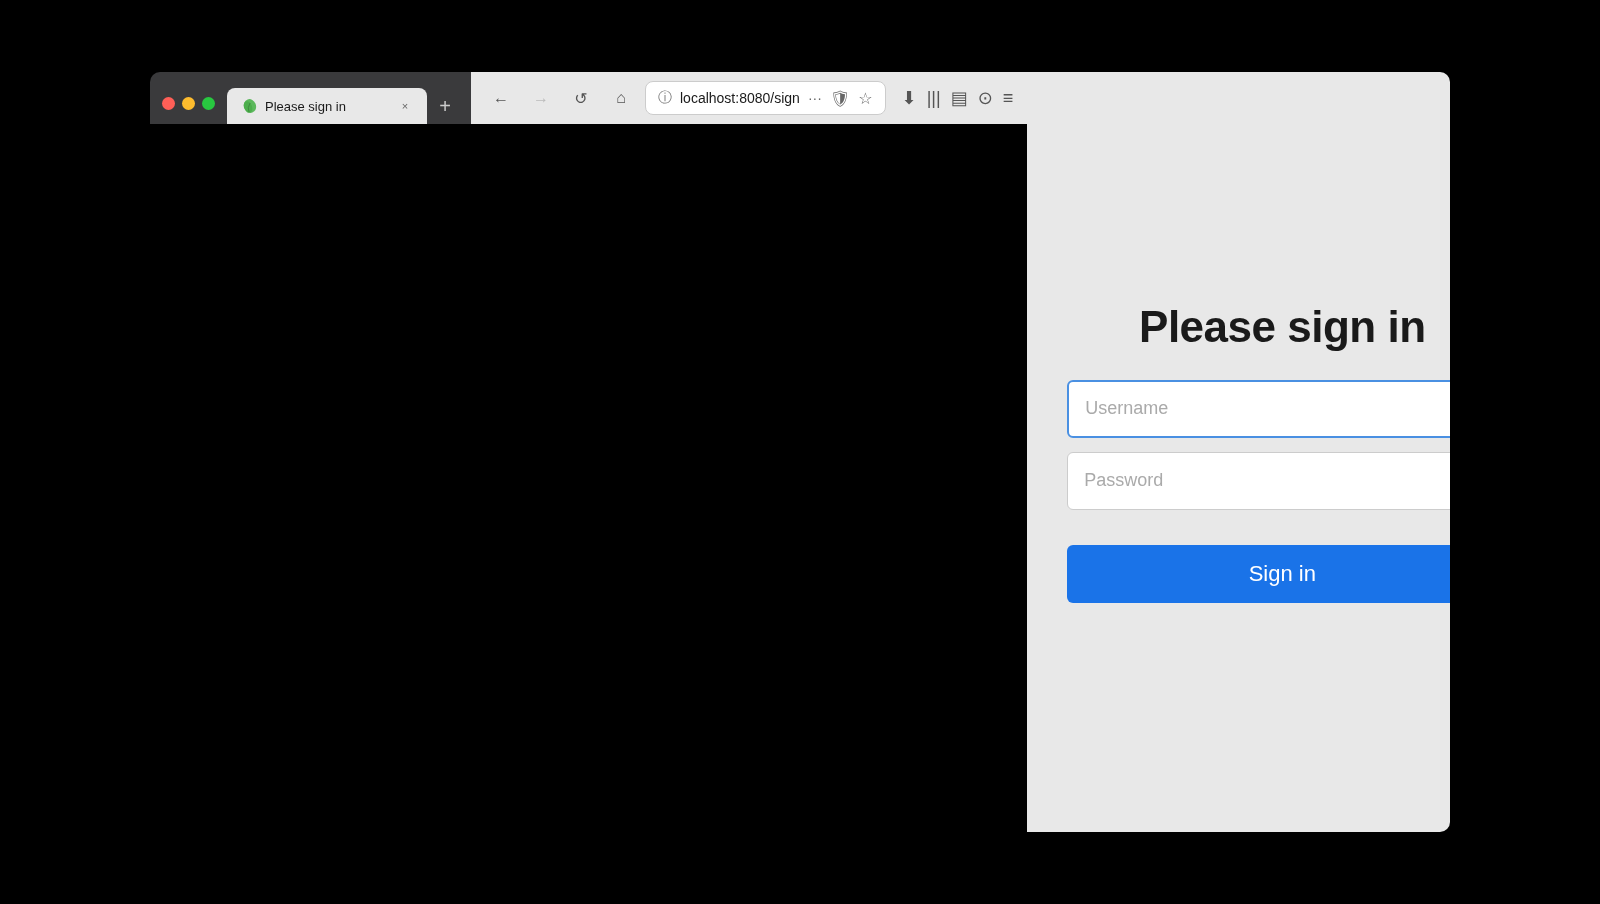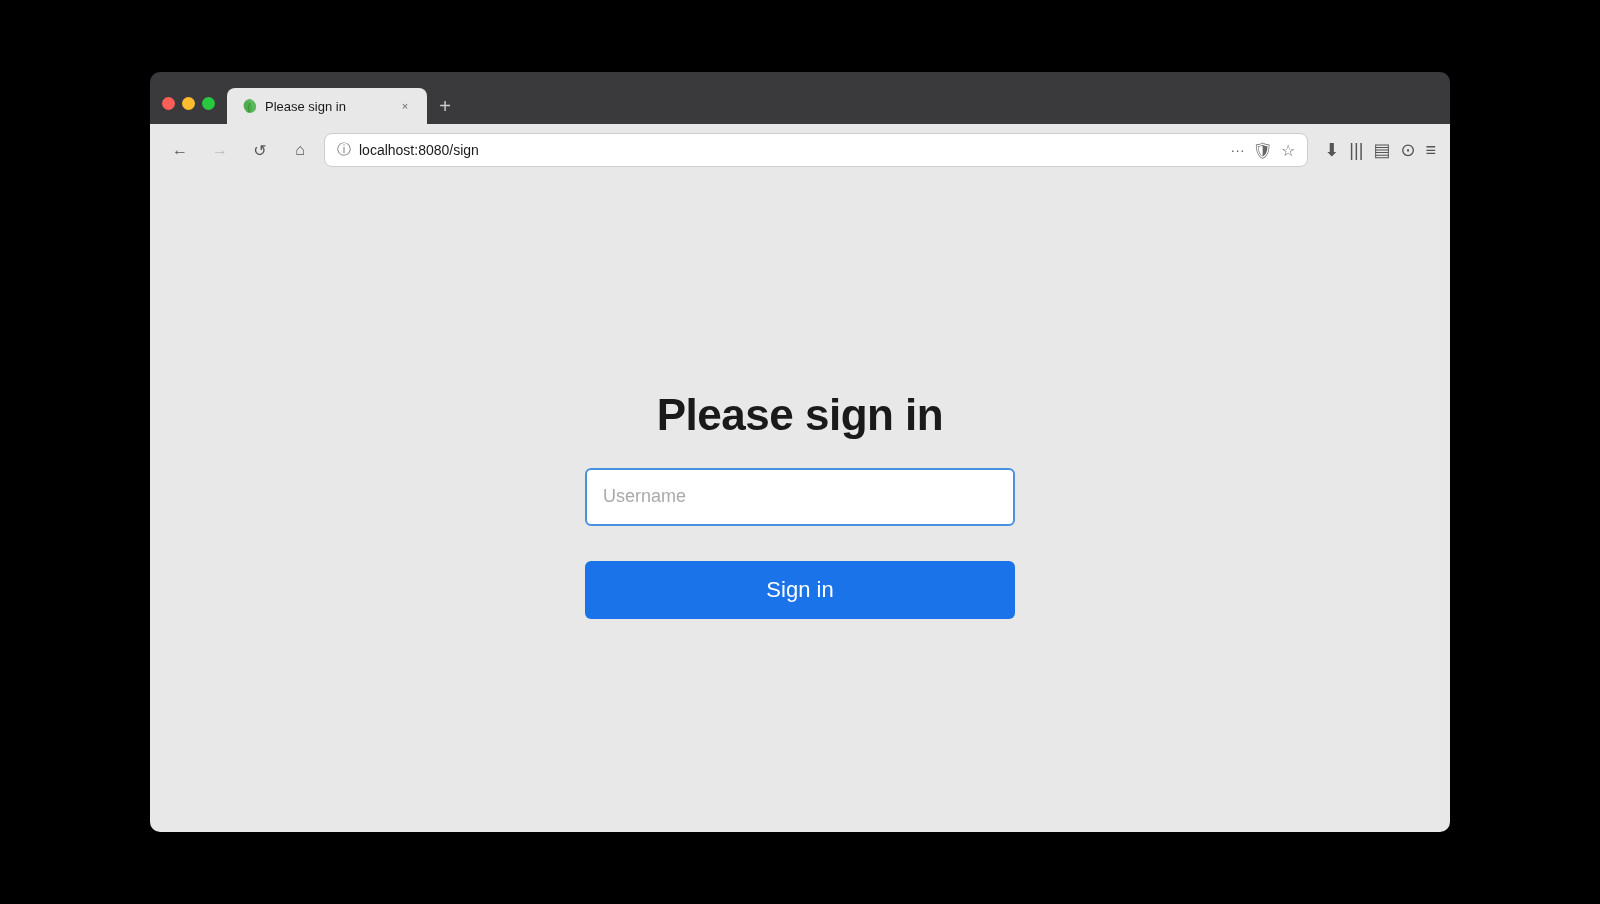--- a/index.html
+++ b/index.html
@@ -12,21 +12,21 @@
       min-height: 100vh;
       font-family: -apple-system, BlinkMacSystemFont, 'Segoe UI', sans-serif;
     }
 
     .browser-window {
       width: 1300px;
       height: 760px;
       border-radius: 10px;
       overflow: hidden;
       display: flex;
-      flex-direction: column;
+      flex-direction: row;
       box-shadow: 0 20px 60px rgba(0,0,0,0.8);
     }
 
     
     .title-bar {
       background: #3a3a3c;
       height: 52px;
       display: flex;
       align-items: flex-end;
       padding: 0 12px;
@@ -300,17 +300,18 @@
       <span class="nav-right-icon">▤</span>
       <span class="nav-right-icon">⊙</span>
       <span class="nav-right-icon">≡</span>
     </div>
   </div>
 
   <div class="page-content">
     <div class="login-container">
       <h1 class="page-heading">Please sign in</h1>
       <input type="text" class="input-field" placeholder="Username" style="">
+      <input type="password" class="input-field password" placeholder="Password" style="">
       <button class="sign-in-btn">Sign in</button>
     </div>
   </div>
 
 </div>
 
 </body></html>

